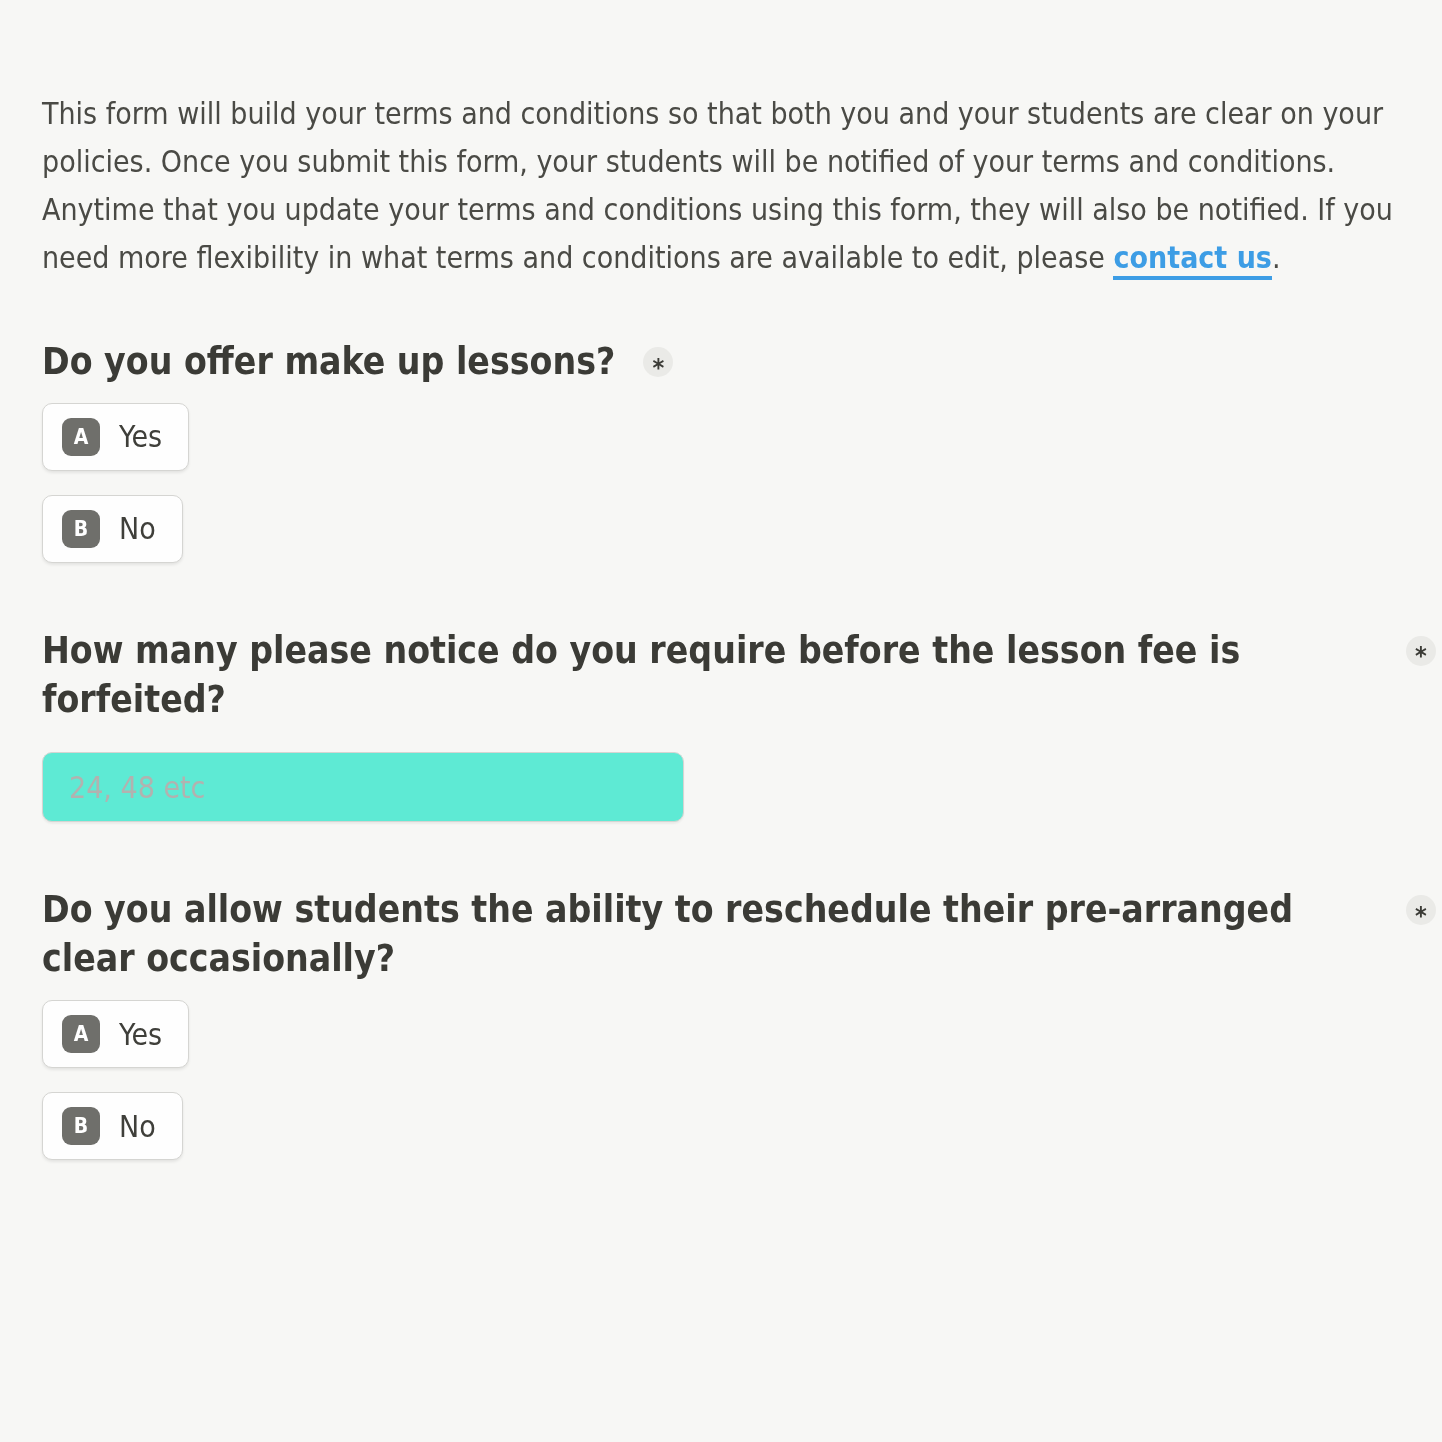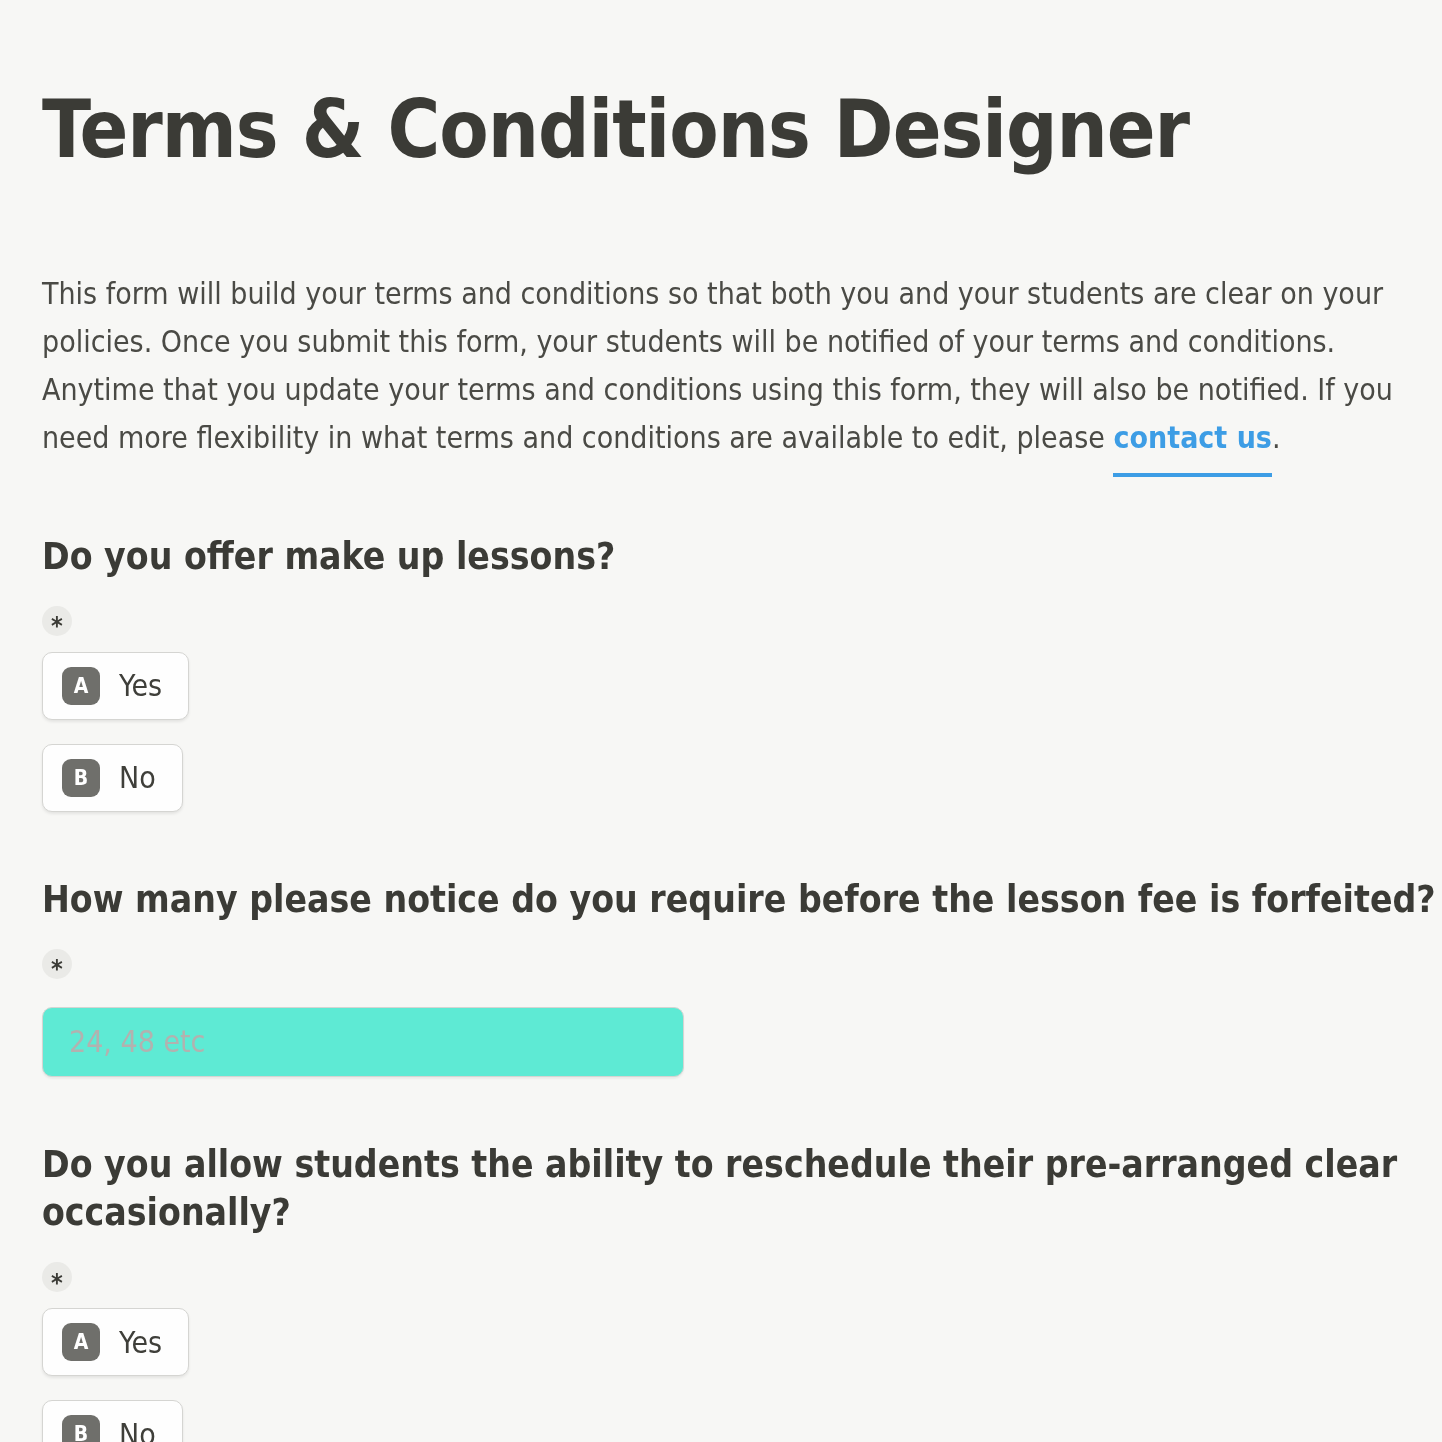--- a/index.html
+++ b/index.html
@@ -29,36 +29,35 @@
     font-size: 30px;
     line-height: 1.6;
     color: #4a4a45;
   }
   .intro a {
     color: #3d9de5;
     font-weight: 700;
     text-decoration: none;
     display: inline-block;
     line-height: 1.1;
-    padding-bottom: 19px;
+    padding-bottom: 2px;
     border-bottom: 4px solid #3d9de5;
     cursor: pointer;
   }
 
   .question { margin-bottom: 64px; }
   .q-head {
     display: flex;
     align-items: flex-start;
-    gap: 15px;
+    gap: 28px;
     margin: 0 0 16px 0;
     font-size: 37px;
     font-weight: 700;
     line-height: 1.32;
     color: #3b3b36;
-    flex-direction: column;
   }
   .q-head.input-head { margin-bottom: 28px; }
   .q-text { flex: 0 1 auto; min-width: 0; }
   .req-badge {
     flex: none;
     width: 30px; height: 30px;
     margin-top: 9px;
     border-radius: 50%;
     background: #eaeae7;
     display: flex; align-items: center; justify-content: center;
@@ -107,21 +106,20 @@
     font-stretch: inherit;
     outline: none;
   }
   .text-input::placeholder { color: #b2b2af; }
 </style>
 </head>
 <body>
 
 <div class="container">
 
-  <h1 class="page-title">Terms &amp; Conditions Designer</h1>
 
   <p class="intro"><span>This form will build your terms and conditions so that both you and your students are clear on your policies. Once you submit this form, your students will be notified of your terms and conditions. Anytime that you update your terms and conditions using this form, they will also be notified. If you need more flexibility in what terms and conditions are available to edit, please </span><a href="#">contact us</a><span>.</span></p>
 
   <div class="question">
     <h3 class="q-head">
       <span class="q-text">Do you offer make up lessons?</span>
       <span class="req-badge">
           <span>*</span>
         </span>
     </h3>

